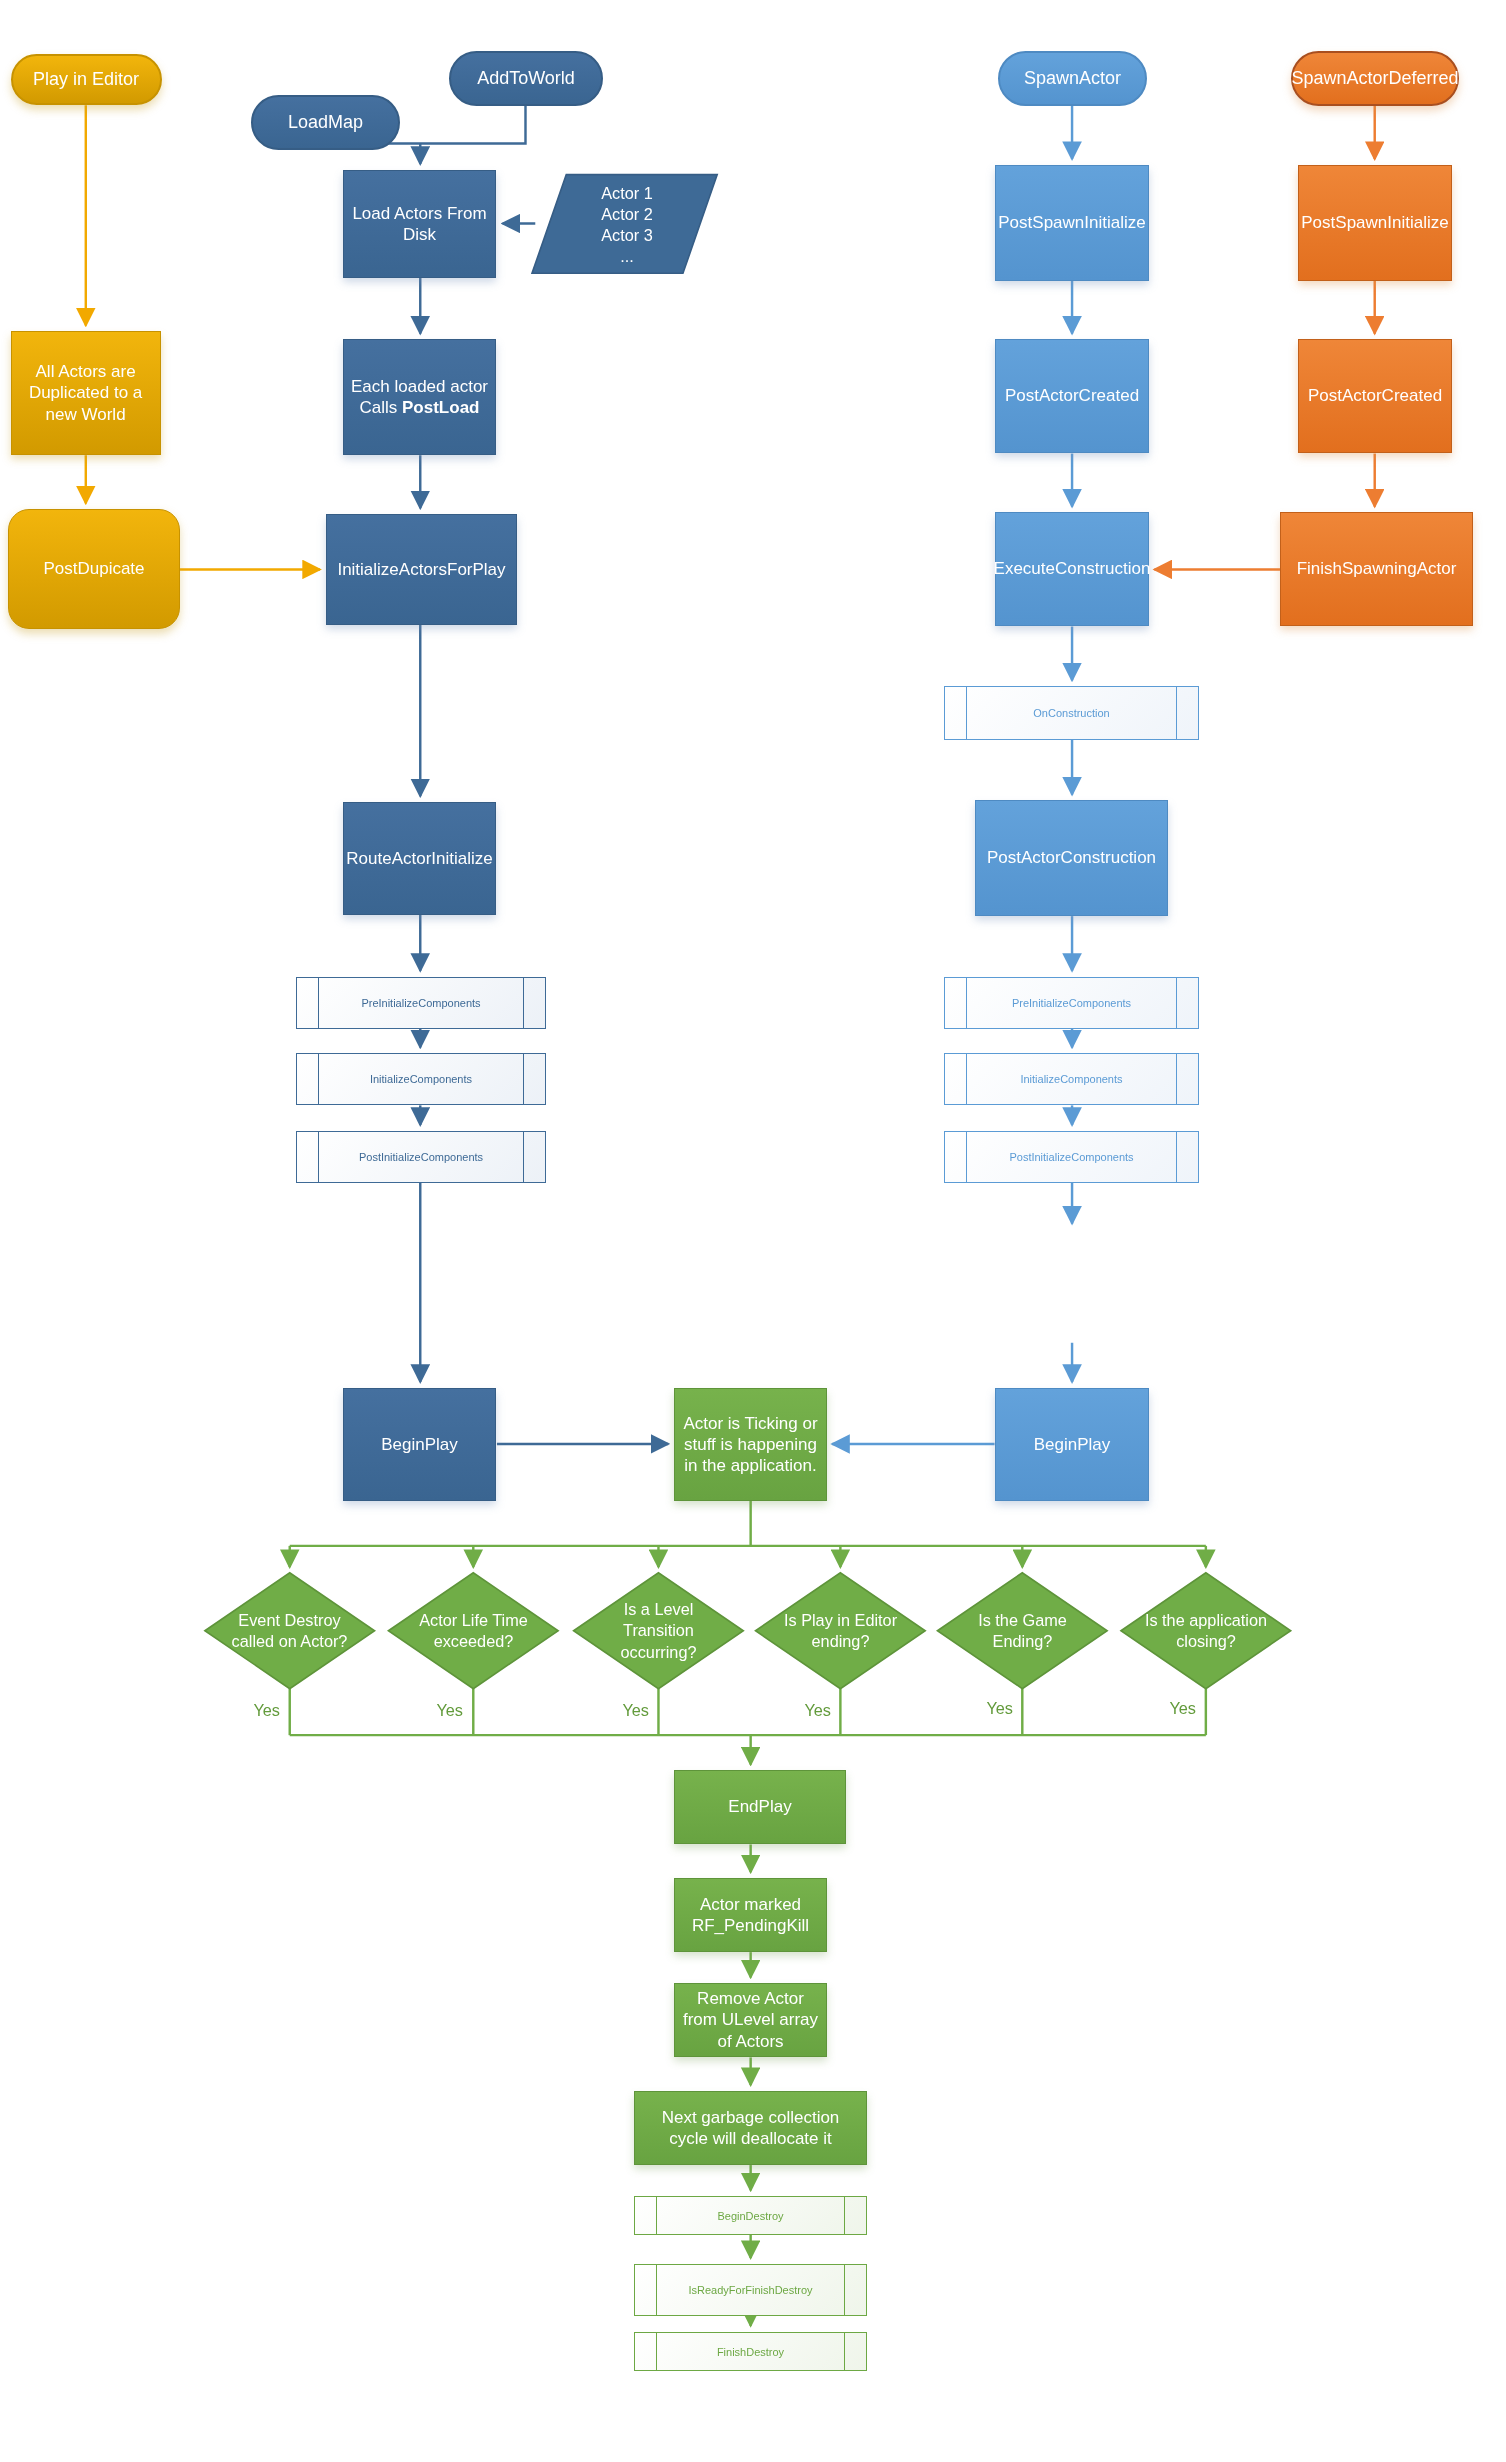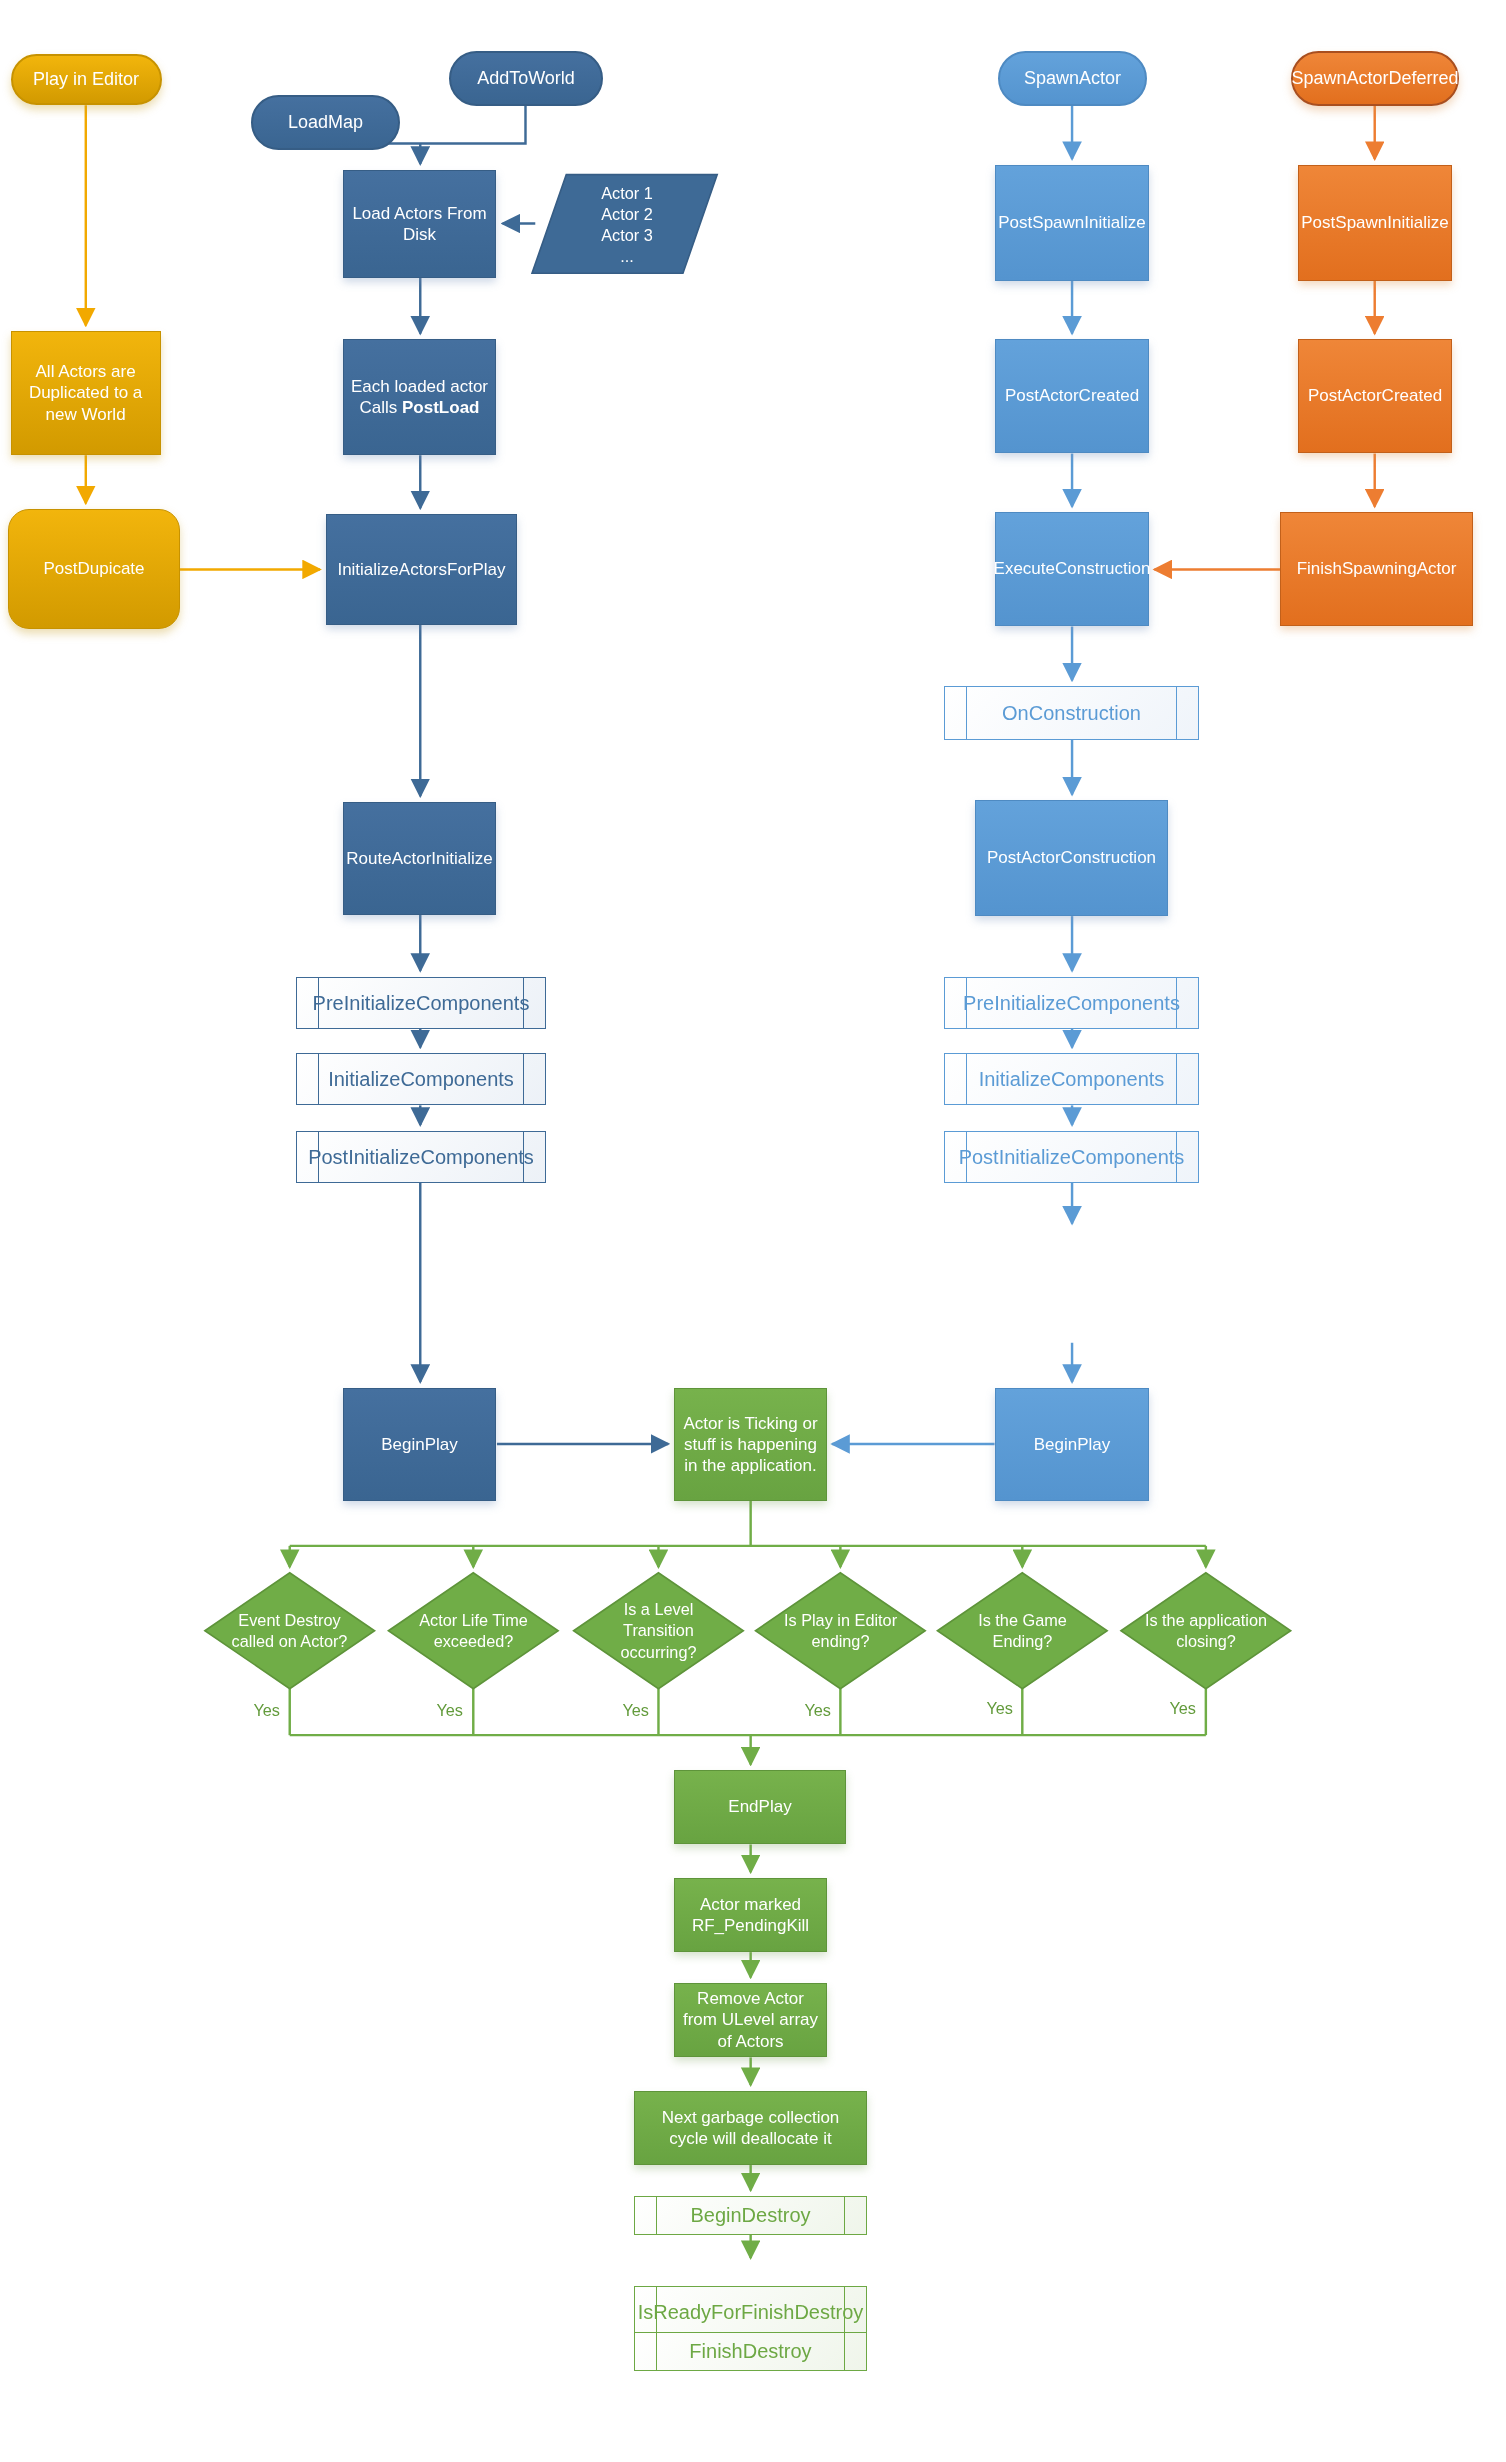--- a/index.html
+++ b/index.html
@@ -13,21 +13,21 @@
         box-shadow:0 4.9px 8.2px rgba(200,160,40,.35);}
   .dblue{background:linear-gradient(#45709F,#3A6591);border:1.6px solid #365D85;}
   .lblue{background:linear-gradient(#63A2DB,#5494CF);border:1.6px solid #4E8AC2;}
   .orange{background:linear-gradient(#EF8638,#E26F1E);border:1.6px solid #C2601A;
         box-shadow:0 4.9px 8.2px rgba(220,150,80,.35);}
   .greenbox{background:linear-gradient(#77B24C,#68A341);border:1.6px solid #5E943A;
         box-shadow:0 4.9px 8.2px rgba(120,160,90,.3);}
   .pill{border-radius:28px;border-width:2.4px;font-size:18px;}
   .fs21{font-size:17px;}
   .sub{position:absolute;z-index:2;display:flex;align-items:center;justify-content:center;
-       text-align:center;box-sizing:border-box;font-size:20px;}
+       text-align:center;box-sizing:border-box;font-size:11px;}
   .sub:before,.sub:after{content:"";position:absolute;top:0;bottom:0;width:0;}
   .sub:before{left:21px;}
   .sub:after{right:21px;}
   .sub-dblue{background:linear-gradient(135deg,#ffffff,#ECF1F7);border:1.6px solid #3E6A96;color:#3E6A96;}
   .sub-dblue:before,.sub-dblue:after{border-left:1.6px solid #3E6A96;}
   .sub-lblue{background:linear-gradient(135deg,#ffffff,#EFF4FA);border:1.6px solid #5B9BD5;color:#5B9BD5;}
   .sub-lblue:before,.sub-lblue:after{border-left:1.6px solid #5B9BD5;}
   .sub-green{background:linear-gradient(135deg,#ffffff,#EFF5EA);border:1.6px solid #6DA844;color:#6DA844;}
   .sub-green:before,.sub-green:after{border-left:1.6px solid #6DA844;}
   .overlay{position:absolute;z-index:3;display:flex;align-items:center;justify-content:center;
@@ -273,21 +273,21 @@
   <div class="node greenbox fs21" style="left:674px;top:1983px;width:153px;height:74px;padding:0 6.5px;">
       <span>Remove Actor from ULevel array of Actors</span>
     </div>
   <div class="node greenbox fs21" style="left:634px;top:2091px;width:233px;height:74px;padding:0 8.2px;">
       <span>Next garbage collection cycle will deallocate it</span>
     </div>
 
   <div class="sub sub-green" style="left:634px;top:2196px;width:233px;height:39px;">
       <span>BeginDestroy</span>
     </div>
-  <div class="sub sub-green" style="left:634px;top:2264px;width:233px;height:52px;margin-top:22px;">
+  <div class="sub sub-green" style="left:634px;top:2264px;width:233px;height:52px;">
       <span>IsReadyForFinishDestroy</span>
     </div>
   <div class="sub sub-green" style="left:634px;top:2332px;width:233px;height:39px;">
       <span>FinishDestroy</span>
     </div>
 
 </div>
 
 
 </body></html>

